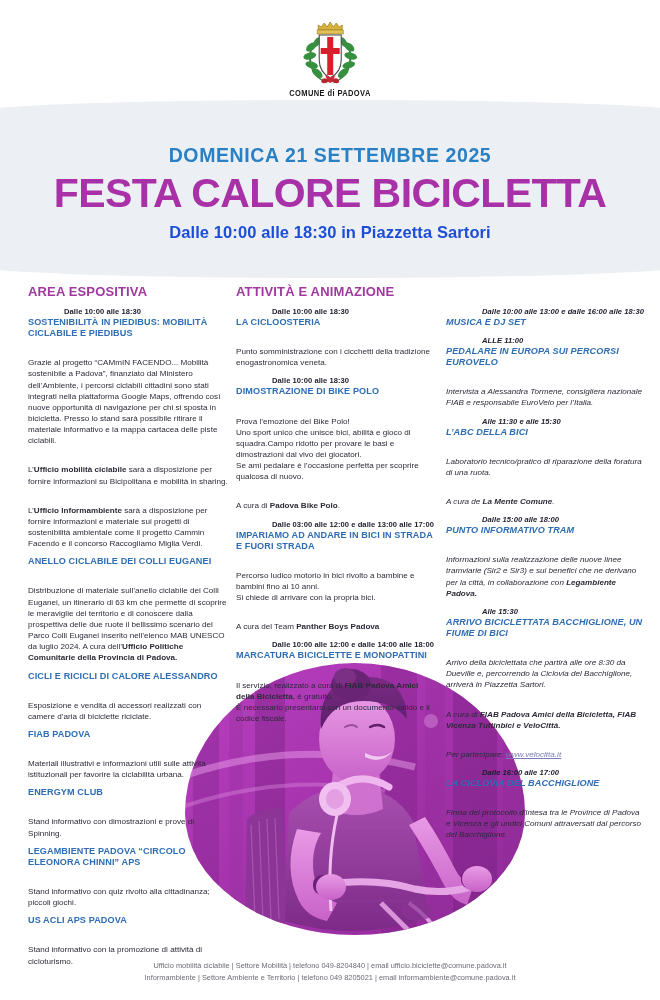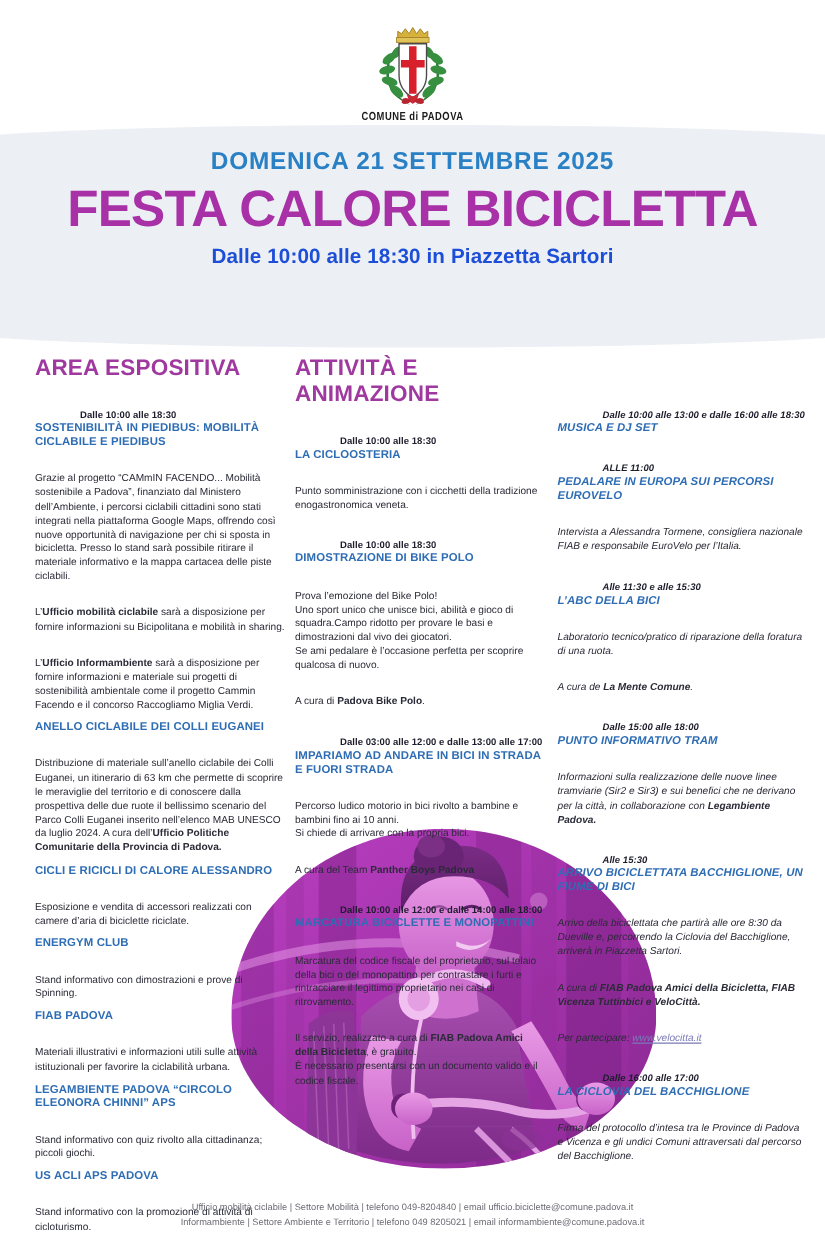--- a/index.html
+++ b/index.html
@@ -63,21 +63,21 @@
     z-index: 1;
   }
   .header-band-inner {
     position: absolute;
     left: 0; top: 104px;
     width: 660px; height: 164px;
     z-index: 2;
     display: flex;
     flex-direction: column;
     align-items: center;
-    justify-content: flex-start;
+    justify-content: center;
   }
   .date-line {
     color: #2980c4;
     font-size: 19.5px;
     font-weight: bold;
     letter-spacing: 0.6px;
     margin-top: 14px;
   }
   .main-title {
     color: #a831a8;
@@ -117,33 +117,33 @@
     display: flex;
     gap: 0;
   }
   .col { position: relative; }
   .col-1 { width: 200px; margin-left: 28px; }
   .col-2 { width: 200px; margin-left: 8px; }
   .col-3 { width: 198px; margin-left: 10px; font-style: italic; }
 
   .col-title {
     color: #a0399f;
-    font-size: 18px;
+    font-size: 13px;
     font-weight: bold;
     letter-spacing: 0.15px;
     margin: 0 0 7px 0;
   }
   .col-title.spacer { visibility: hidden; }
 
   .time {
     color: #1c1c2b;
     font-size: 7.6px;
     font-weight: bold;
     letter-spacing: 0.05px;
-    margin-top: 22px;
+    margin-top: 8px;
     padding-left: 36px;
   }
   .entry-title {
     color: #2e6db4;
     font-size: 9.1px;
     font-weight: bold;
     letter-spacing: 0.1px;
     line-height: 1.22;
     margin-top: 1px;
   }
@@ -333,26 +333,26 @@
           </div>
           <div class="block gap">
             <div class="entry-title">ANELLO CICLABILE DEI COLLI EUGANEI</div>
             <div class="entry-body">Distribuzione di materiale sull’anello ciclabile dei Colli Euganei, un itinerario di 63 km che permette di scoprire le meraviglie del territorio e di conoscere dalla prospettiva delle due ruote il bellissimo scenario del Parco Colli Euganei inserito nell’elenco MAB UNESCO da luglio 2024. A cura dell’<b>Ufficio Politiche Comunitarie della Provincia di Padova.</b></div>
           </div>
           <div class="block gap">
             <div class="entry-title">CICLI E RICICLI DI CALORE ALESSANDRO</div>
             <div class="entry-body">Esposizione e vendita di accessori realizzati con camere d’aria di biciclette riciclate.</div>
           </div>
           <div class="block gap">
+            <div class="entry-title">FIAB PADOVA</div>
+            <div class="entry-body">Materiali illustrativi e informazioni utili sulle attività istituzionali per favorire la ciclabilità urbana.</div>
+          </div>
+          <div class="block gap">
             <div class="entry-title">ENERGYM CLUB</div>
             <div class="entry-body">Stand informativo con dimostrazioni e prove di Spinning.</div>
-          </div>
-          <div class="block gap">
-            <div class="entry-title">FIAB PADOVA</div>
-            <div class="entry-body">Materiali illustrativi e informazioni utili sulle attività istituzionali per favorire la ciclabilità urbana.</div>
           </div>
           <div class="block gap">
             <div class="entry-title">LEGAMBIENTE PADOVA “CIRCOLO ELEONORA CHINNI” APS</div>
             <div class="entry-body">Stand informativo con quiz rivolto alla cittadinanza; piccoli giochi.</div>
           </div>
           <div class="block gap">
             <div class="entry-title">US ACLI APS PADOVA</div>
             <div class="entry-body">Stand informativo con la promozione di attività di cicloturismo.</div>
           </div>
         </div>
@@ -373,21 +373,20 @@
           </div>
           <div class="block gap">
             <div class="time">Dalle 03:00 alle 12:00 e dalle 13:00 alle 17:00</div>
             <div class="entry-title">IMPARIAMO AD ANDARE IN BICI IN STRADA E FUORI STRADA</div>
             <div class="entry-body">Percorso ludico motorio in bici rivolto a bambine e bambini fino ai 10 anni.<br>Si chiede di arrivare con la propria bici.</div>
             <div class="entry-body">A cura del Team <b>Panther Boys Padova</b></div>
           </div>
           <div class="block gap">
             <div class="time">Dalle 10:00 alle 12:00 e dalle 14:00 alle 18:00</div>
             <div class="entry-title">MARCATURA BICICLETTE E MONOPATTINI</div>
-            <div class="entry-body">Marcatura del codice fiscale del proprietario, sul telaio della bici o del monopattino per contrastare i furti e rintracciare il legittimo proprietario nei casi di ritrovamento.</div>
             <div class="entry-body">Il servizio, realizzato a cura di <b>FIAB Padova Amici della Bicicletta</b>, è gratuito.<br>È necessario presentarsi con un documento valido e il codice fiscale.</div>
           </div>
         </div>
     </div>
     <div class="col col-3">
       <div class="col-title spacer">&nbsp;</div>
       <div>
           <div class="block gap">
             <div class="time">Dalle 10:00 alle 13:00 e dalle 16:00 alle 18:30</div>
             <div class="entry-title">MUSICA E DJ SET</div>

